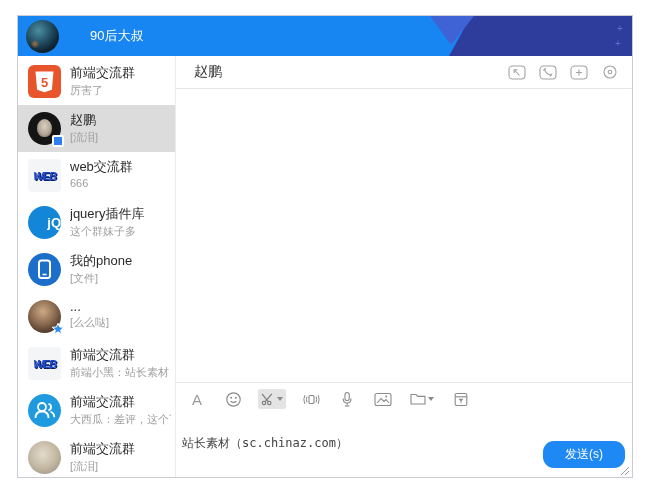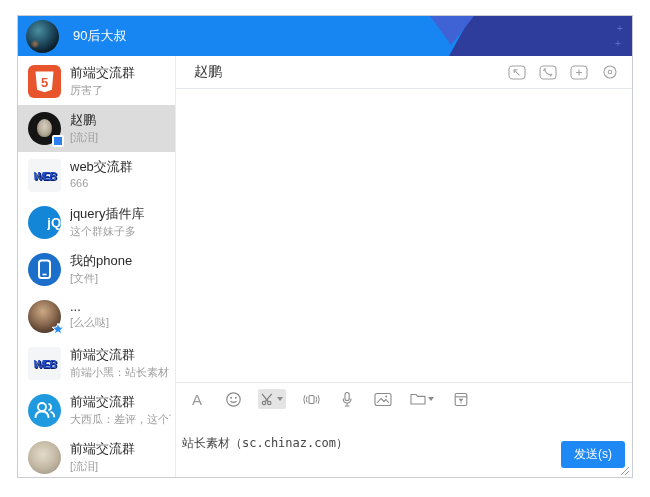--- a/index.html
+++ b/index.html
@@ -8,21 +8,21 @@
 
   
   .titlebar { position:absolute; left:0; top:0; right:0; height:40px; background:#1886f2; overflow:hidden; }
   .deco-navy { position:absolute; inset:0; background:#2e3d9c; clip-path:polygon(453px 0, 616px 0, 616px 40px, 431px 40px); }
   .deco-mid { position:absolute; inset:0; background:#3f62d4; clip-path:polygon(412px 0, 456px 0, 433px 29px); }
   .plus-mark { position:absolute; color:#5a6fd4; font-size:10px; line-height:10px; }
   .titlebar-avatar { position:absolute; left:8px; top:4px; width:33px; height:33px; border-radius:50%;
     background:radial-gradient(circle at 38% 32%, #4b8fa0 0%, #27586e 35%, #0d2331 70%, #050d14 100%); }
   .titlebar-avatar::after { content:""; position:absolute; left:4px; bottom:5px; width:10px; height:8px; border-radius:50%;
     background:radial-gradient(circle, rgba(200,120,60,.8), rgba(200,120,60,0) 70%); }
-  .titlebar-name { position:absolute; left:55px; top:0; height:40px; line-height:40px; color:#ffffff; font-size:13px; }
+  .titlebar-name { position:absolute; left:72px; top:0; height:40px; line-height:40px; color:#ffffff; font-size:13px; }
 
   
   .sidebar { position:absolute; left:0; top:40px; width:158px; bottom:0; background:#ffffff; border-right:1px solid #ececec; overflow:hidden; padding-top:2px; }
   .side-item { position:relative; height:47px; cursor:default; }
   .side-item.selected { background:#dcdcdc; }
   .side-avatar { position:absolute; left:10px; top:7px; width:33px; height:33px; }
   .side-text { position:absolute; left:52px; top:6px; right:4px; }
   .side-title { font-size:13px; color:#2b2b2b; white-space:nowrap; overflow:hidden; }
   .side-sub { font-size:11px; color:#9e9e9e; margin-top:1px; white-space:nowrap; overflow:hidden; }
 
@@ -47,21 +47,21 @@
   .hbtn { width:20px; height:16px; display:flex; align-items:center; justify-content:center; cursor:pointer; }
   .chat-messages { flex:1; background:#fff; }
 
   .chat-input { flex:none; height:95px; border-top:1px solid #e6e6e6; position:relative; }
   .toolbar { display:flex; align-items:center; gap:14px; padding:6px 0 0 10px; }
   .tbtn { width:22px; height:20px; display:flex; align-items:center; justify-content:center; cursor:pointer; color:#8a8a8a; }
   .tbtn.active { background:#e4e4e4; border-radius:2px; }
   .font-glyph { font-size:15px; color:#9a9a9a; }
   .caret { width:0; height:0; border-left:3px solid transparent; border-right:3px solid transparent; border-top:4px solid #8a8a8a; margin-left:2px; }
   .watermark { position:absolute; left:6px; top:32px; font-family:"DejaVu Sans Mono", monospace; font-size:12px; color:#444;margin-top:20px; }
-  .send-btn { position:absolute; right:7px; bottom:9px; background:#1e88f5; color:#fff; font-size:12px; padding:5px 13px; border:none; border-radius:3px; cursor:pointer; }
+  .send-btn { position:absolute; right:7px; bottom:9px; background:#1e88f5; color:#fff; font-size:12px; padding:5px 22px; border:none; border-radius:11px; cursor:pointer; }
   .resize-handle { position:absolute; right:2px; bottom:1px; cursor:nwse-resize; }
 </style>
 </head>
 <body>
 
 <div class="window">
 
   <div class="titlebar">
     <div class="deco-navy"></div>
     <div class="deco-mid"></div>

